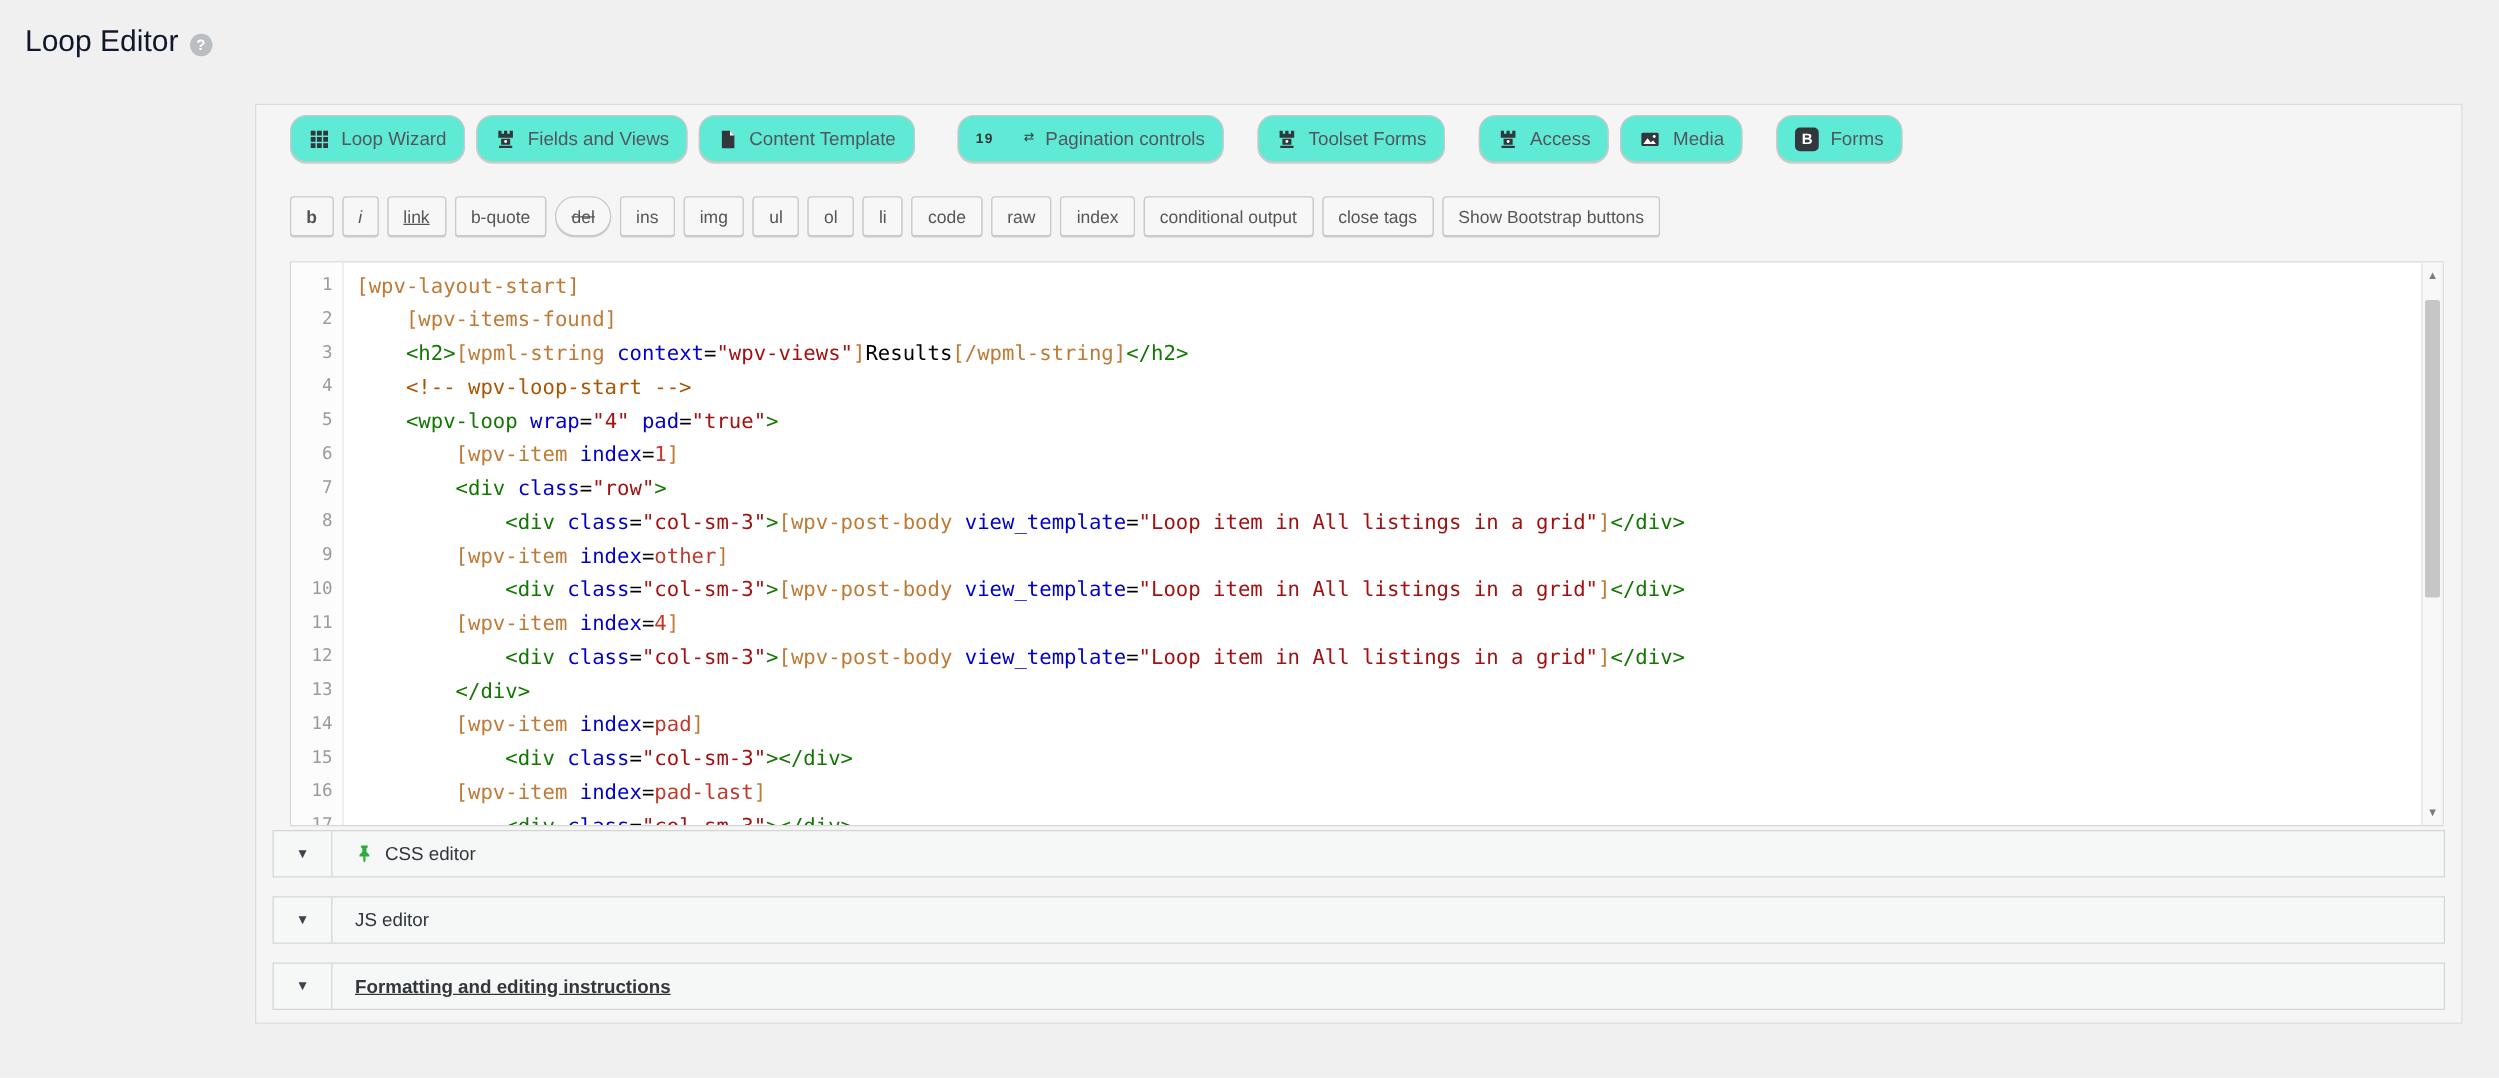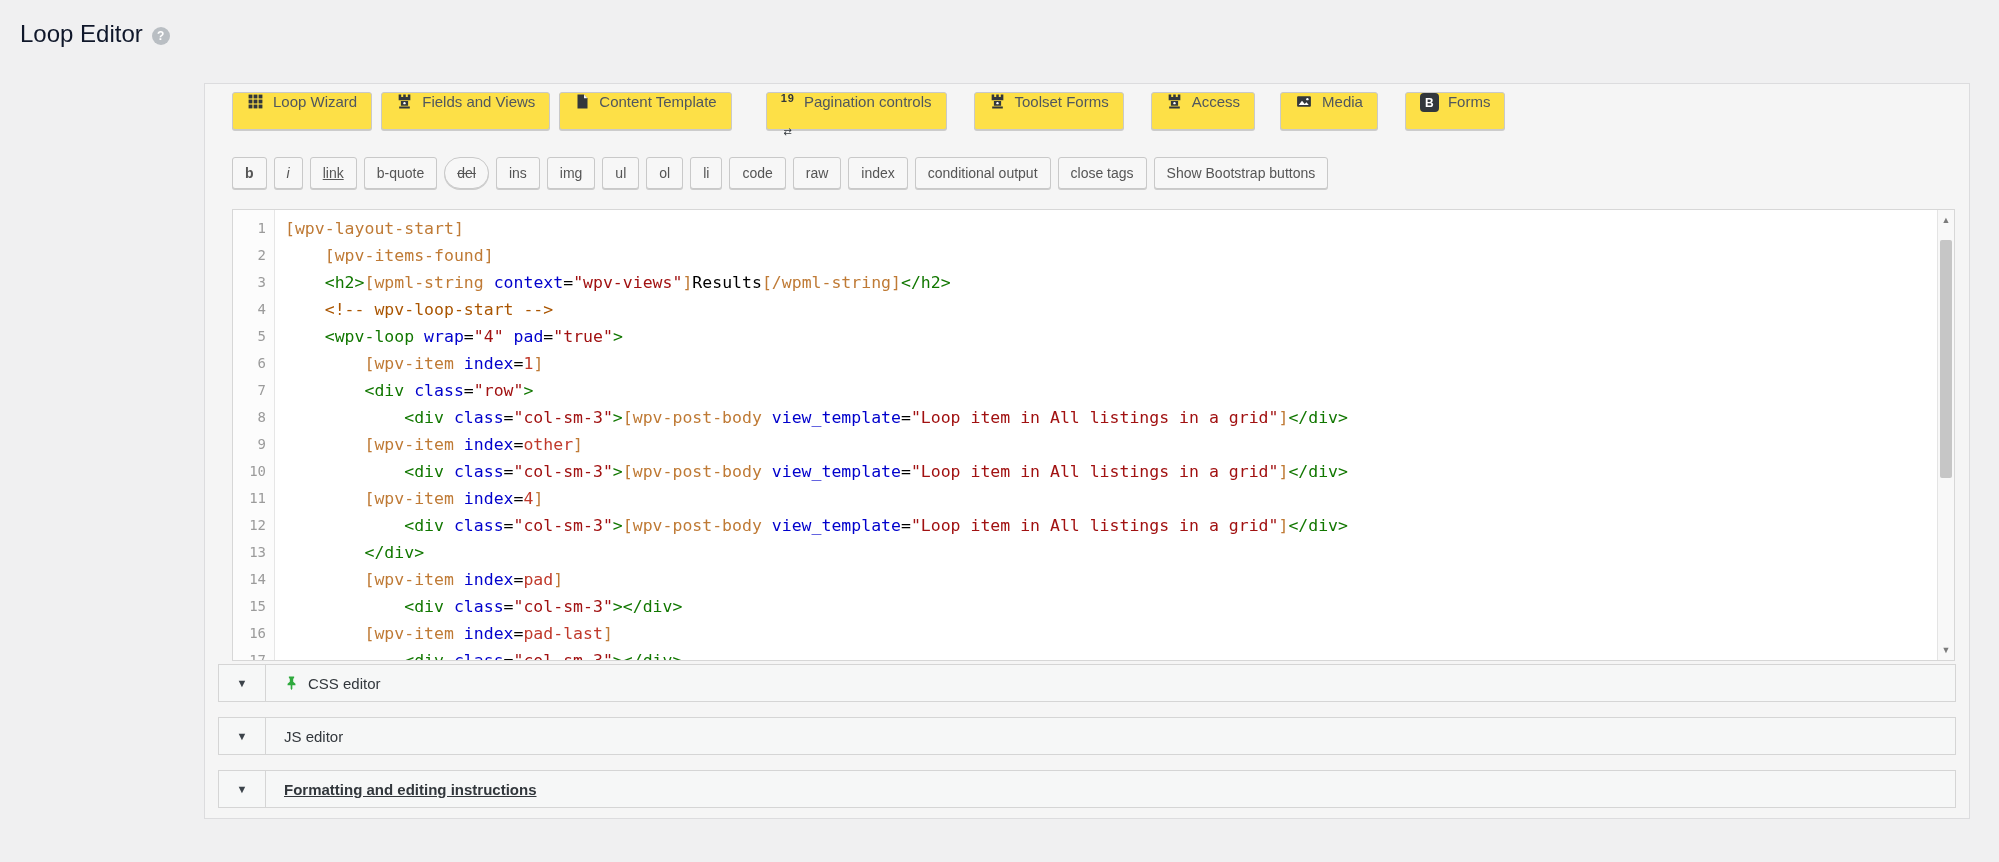--- a/index.html
+++ b/index.html
@@ -11,28 +11,28 @@
   .help-bubble { width:18px; height:18px; border-radius:50%; background:#b9bec3; color:#fff;
                  font-size:12px; font-weight:700; display:flex; align-items:center; justify-content:center;
                  cursor:pointer; margin-top:4px; }
 
   
   .panel { position:absolute; left:204px; top:83px; width:1766px; height:736px;
            background:#f5f5f5; border:1px solid #dcdcde; }
 
   
   .toolbar-row1 { position:absolute; left:27px; top:8px; right:14px; display:flex; align-items:center; }
-  .tb-btn { height:38px; display:inline-flex; gap:9px; padding:0 14px;
-            background:#fde047; border:1px solid #c9c9c9; border-radius:3px; box-shadow:0 1px 0 #ccc;
+  .tb-btn { height:38px; display:inline-flex; align-items:center; gap:9px; padding:0 14px;
+            background:#5eead4; border:1px solid #c9c9c9; border-radius:13px; box-shadow:0 1px 0 #ccc;
             color:#50575e; font-size:15px; font-family:"Liberation Sans",sans-serif; cursor:pointer; white-space:nowrap; margin-right:9px; }
   .tb-btn svg { display:block; }
   .gap-lg { margin-left:25px; }
   .gap-md { margin-left:18px; }
-  .gap-sm { margin-left:16px; }
-  .pag-ico { display:flex; flex-direction:column; align-items:center; line-height:1; color:#32373c;gap:24px; }
+  .gap-sm { margin-left:0; }
+  .pag-ico { display:flex; align-items:center; line-height:1; color:#32373c;gap:24px; }
   .pag-ico .t { font-size:11px; font-weight:700; letter-spacing:1px; }
   .pag-ico .b { font-size:10px; margin-top:-1px; }
   .bs-ico { width:19px; height:19px; background:#32373c; border-radius:4px; color:#fff;
             font-size:12px; font-weight:700; display:flex; align-items:center; justify-content:center; }
 
   
   .toolbar-row2 { position:absolute; left:27px; top:73px; right:14px; display:flex; align-items:center; }
   .qt-btn { height:32px; padding:0 12px; background:#f7f7f7; border:1px solid #c9c9c9; border-radius:3px;
             box-shadow:0 1px 0 #ccc; color:#555; font-size:14px; cursor:pointer; white-space:nowrap; margin-right:7px;
             font-family:"Liberation Sans",sans-serif; }

